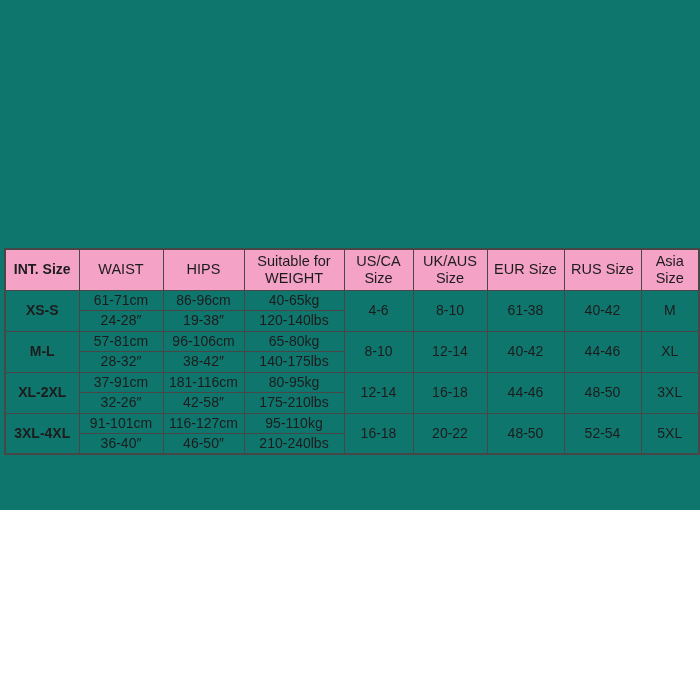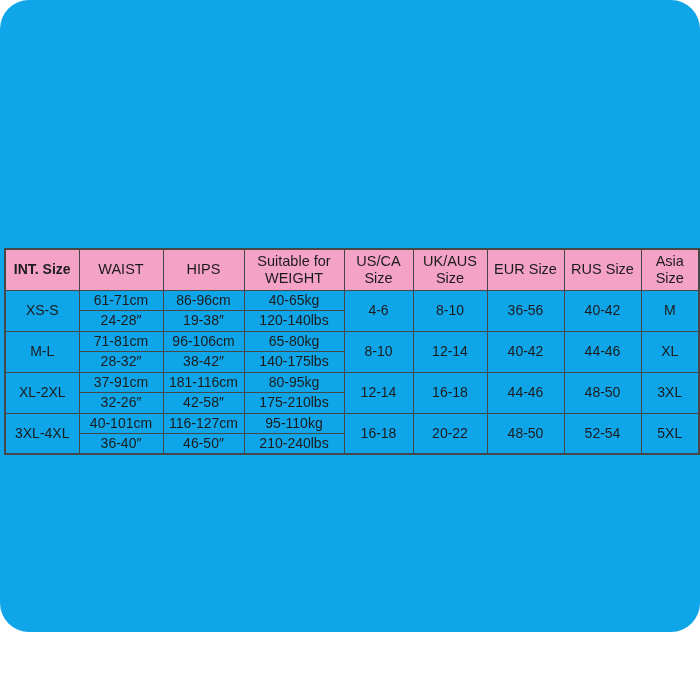--- a/index.html
+++ b/index.html
@@ -3,25 +3,24 @@
 <meta charset="utf-8">
 <style>
   html, body {
     margin: 0;
     padding: 0;
     background: #ffffff;
   }
   .page {
     position: relative;
     width: 700px;
-    height: 632px;
-    background: #0ea5e9;
+    height: 510px;
+    background: #0f766e;
     font-family: "Liberation Sans", sans-serif;
     color: #1c1c1c;
-    border-radius: 29px;
   }
   table.size-chart {
     position: absolute;
     left: 4px;
     top: 248px;
     width: 694px;
     height: 205px;
     border-collapse: collapse;
     table-layout: fixed;
     border: 2px solid #474747;
@@ -41,21 +40,21 @@
     background: #f5a2c7;
     font-weight: normal;
     white-space: pre-line;
     font-size: 14.5px;
   }
   thead th.bold-head {
     font-weight: bold;
     font-size: 14px;
   }
   tbody tr { height: 20.5px; }
-  td.size-label { font-weight: normal; margin-left: 48px; }
+  td.size-label { font-weight: bold; margin-left: 48px; }
 </style>
 </head>
 <body>
 
 <div class="page">
   <table class="size-chart">
     <colgroup>
       <col style="width:74px">
         <col style="width:84px">
         <col style="width:81px">
@@ -85,33 +84,33 @@
     </thead>
     <tbody>
 
       <tr>
         <td rowspan="2" class="size-label">XS-S</td>
         <td>61-71cm</td>
         <td>86-96cm</td>
         <td>40-65kg</td>
         <td rowspan="2">4-6</td>
         <td rowspan="2">8-10</td>
-        <td rowspan="2">36-56</td>
+        <td rowspan="2">61-38</td>
         <td rowspan="2">40-42</td>
         <td rowspan="2">M</td>
       </tr>
       <tr>
         <td>24-28″</td>
         <td>19-38″</td>
         <td>120-140lbs</td>
       </tr>
 
       <tr>
         <td rowspan="2" class="size-label">M-L</td>
-        <td>71-81cm</td>
+        <td>57-81cm</td>
         <td>96-106cm</td>
         <td>65-80kg</td>
         <td rowspan="2">8-10</td>
         <td rowspan="2">12-14</td>
         <td rowspan="2">40-42</td>
         <td rowspan="2">44-46</td>
         <td rowspan="2">XL</td>
       </tr>
       <tr>
         <td>28-32″</td>
@@ -131,21 +130,21 @@
         <td rowspan="2">3XL</td>
       </tr>
       <tr>
         <td>32-26″</td>
         <td>42-58″</td>
         <td>175-210lbs</td>
       </tr>
 
       <tr>
         <td rowspan="2" class="size-label">3XL-4XL</td>
-        <td>40-101cm</td>
+        <td>91-101cm</td>
         <td>116-127cm</td>
         <td>95-110kg</td>
         <td rowspan="2">16-18</td>
         <td rowspan="2">20-22</td>
         <td rowspan="2">48-50</td>
         <td rowspan="2">52-54</td>
         <td rowspan="2">5XL</td>
       </tr>
       <tr>
         <td>36-40″</td>

